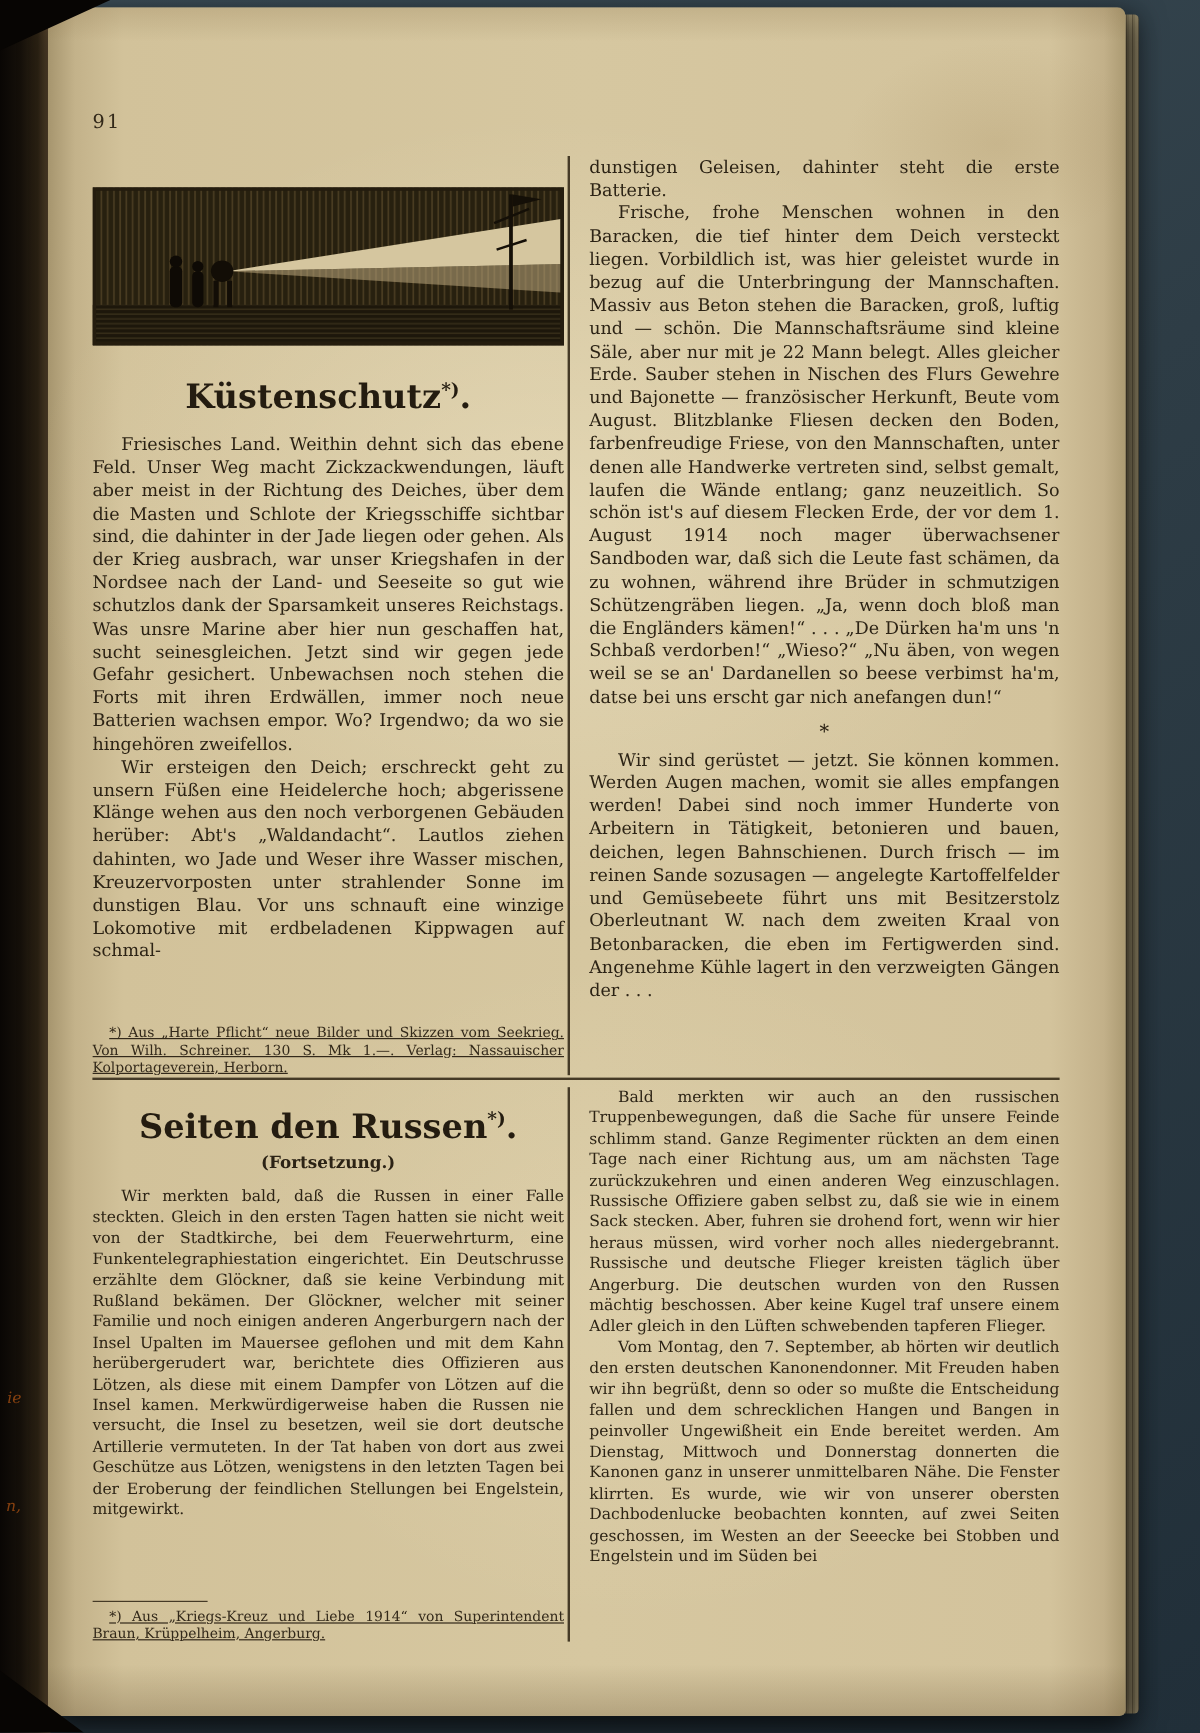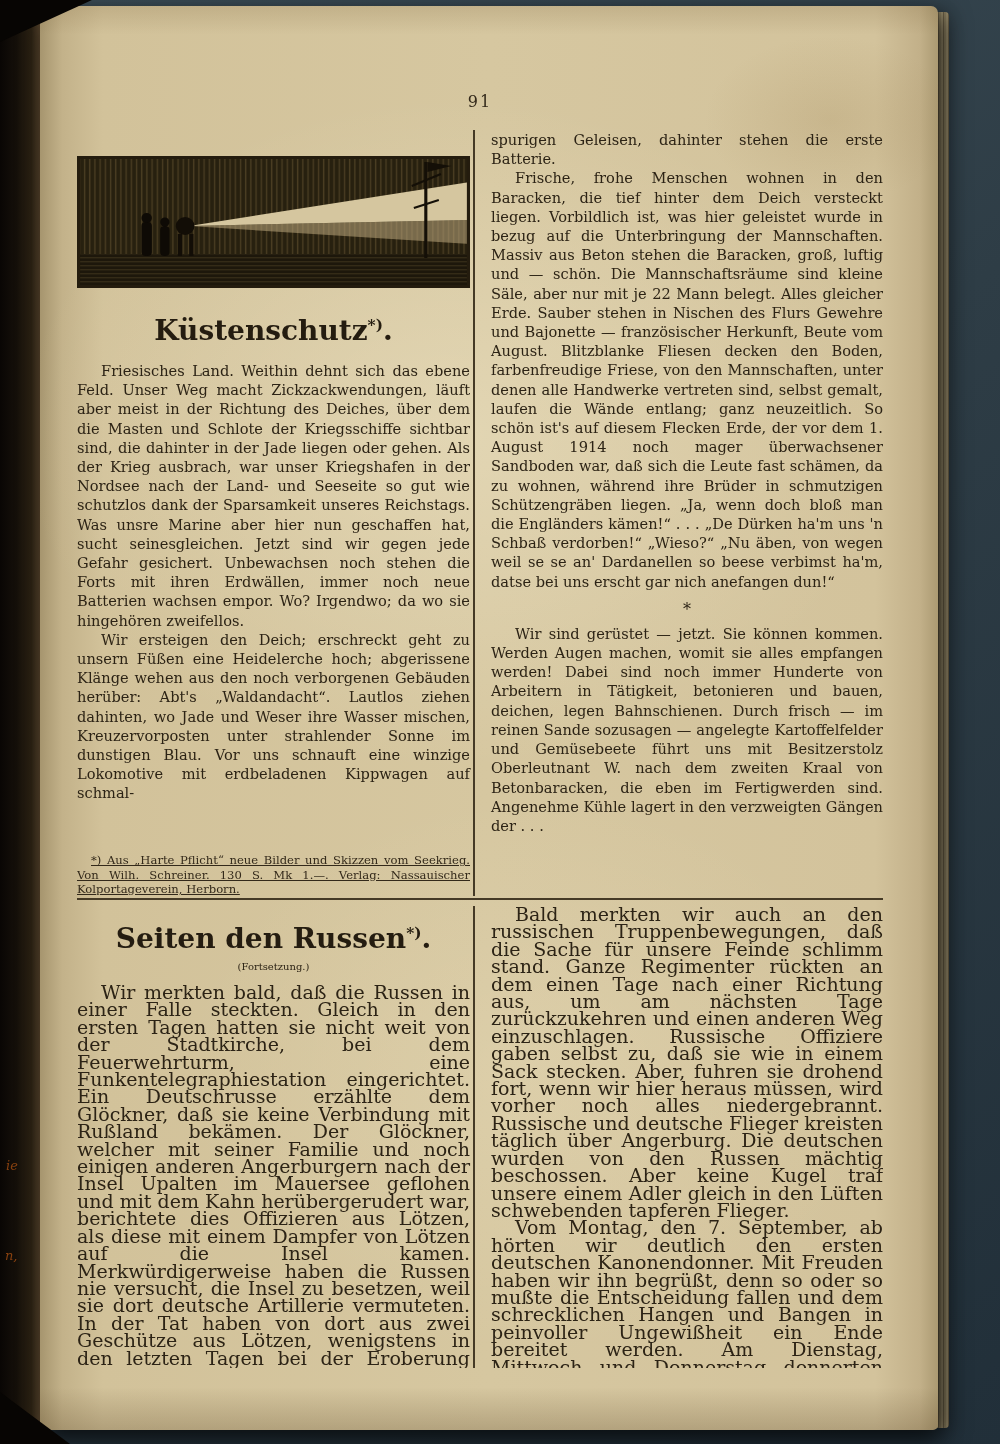--- a/index.html
+++ b/index.html
@@ -23,43 +23,43 @@
       radial-gradient(ellipse 180px 120px at 88% 8%, rgba(140,110,60,0.16), rgba(140,110,60,0) 70%),
       linear-gradient(90deg,#a6956e 0%, #c3b28a 2.5%, #d2c29a 7%, #d6c7a0 50%, #d3c39c 93%, #c2b089 98%, #ab9a72 100%);
     box-shadow:10px 6px 22px rgba(0,0,0,0.5), 0 14px 24px rgba(0,0,0,0.45);
   }
   .bleed { position:absolute; z-index:3; color:#f97316; opacity:.5; font-size:13px; font-style:italic; }
   .b1 { left:6px; top:1158px; } .b2 { left:5px; top:1248px; }
   .corner { position:absolute; z-index:4; background:#070503; }
   .corner-tl { left:0; top:0; width:92px; height:42px; clip-path:polygon(0 0,100% 0,0 100%); }
   .corner-bl { left:0; bottom:0; width:70px; height:52px; clip-path:polygon(0 0,0 100%,100% 100%); }
 
-  .pagenum { position:absolute; top:86px; left:37px; width:806px; text-align:center;
+  .pagenum { position:absolute; top:86px; left:37px; width:806px; 
     font-size:16px; letter-spacing:2px; color:#33291a; }
 
   .section { position:absolute; left:37px; width:806px; display:flex; align-items:stretch; }
   .section-top { top:124px; height:766px; }
   .section-bottom { top:900px; height:462px; }
   .mid-rule { position:absolute; top:892px; left:37px; width:806px; height:2px; background:#453a26; }
 
   .col { overflow:hidden; display:flex; flex-direction:column; }
   .col-left { width:396px; padding-right:3px; }
   .col-right { width:410px; padding-left:16px; border-left:2px solid #453a26; }
 
   p { margin:0; }
   .body-text { text-align:justify; color:#2c2315; hyphens:auto; overflow-wrap:break-word; }
   .section-top .body-text { font-size:14.6px; line-height:19.2px; }
-  .section-bottom .body-text { font-size:19px; line-height:17.4px; }
+  .section-bottom .body-text { font-size:13px; line-height:17.4px; }
   .indent { text-indent:24px; }
 
   .title { text-align:center; font-weight:700; color:#241c10; }
   .section-top .title { font-size:28px; margin:20px 0 14px; }
   .section-bottom .title { font-size:28px; margin:16px 0 4px; }
   .ref { font-size:55%; }
-  .subtitle { text-align:center; font-size:10px; color:#2c2315; margin:2px 0 12px; }
+  .subtitle { text-align:center; font-size:14px; color:#2c2315; margin:2px 0 12px;font-weight:bold; }
 
   .illustration { margin:26px 0 6px; width:100%; height:132px; }
   .illustration svg { display:block; width:100%; height:100%; }
 
   .star { text-align:center; font-size:16px; color:#2c2315; margin:9px 0 5px; }
 
   .footnote { margin-top:auto; font-size:11.6px; line-height:14.2px; color:#33291a;
     text-align:justify; padding-top:10px;text-decoration:underline; }
   .footnote .fn-text, .footnote.plain { text-indent:14px; }
   .footnote-rule { width:96px; height:1px; background:#453a26; margin-bottom:5px; }
@@ -109,36 +109,37 @@
           <polygon points="337,6 360,10 337,16" fill="#140f07"></polygon>
           <rect x="1.5" y="1.5" width="375" height="129" fill="none" stroke="#241c0e" stroke-width="3"></rect>
         </svg>
       </figure>
       <h1 class="title"><span>Küstenschutz</span><sup class="ref">*)</sup><span>.</span></h1>
       <p class="body-text indent">Friesisches Land. Weithin dehnt sich das ebene Feld. Unser Weg macht Zickzackwendungen, läuft aber meist in der Richtung des Deiches, über dem die Masten und Schlote der Kriegsschiffe sichtbar sind, die dahinter in der Jade liegen oder gehen. Als der Krieg ausbrach, war unser Kriegshafen in der Nordsee nach der Land- und Seeseite so gut wie schutzlos dank der Sparsamkeit unseres Reichstags. Was unsre Marine aber hier nun geschaffen hat, sucht seinesgleichen. Jetzt sind wir gegen jede Gefahr gesichert. Unbewachsen noch stehen die Forts mit ihren Erdwällen, immer noch neue Batterien wachsen empor. Wo? Irgendwo; da wo sie hingehören zweifellos.</p>
       <p class="body-text indent">Wir ersteigen den Deich; erschreckt geht zu unsern Füßen eine Heidelerche hoch; abgerissene Klänge wehen aus den noch verborgenen Gebäuden herüber: Abt's „Waldandacht“. Lautlos ziehen dahinten, wo Jade und Weser ihre Wasser mischen, Kreuzervorposten unter strahlender Sonne im dunstigen Blau. Vor uns schnauft eine winzige Lokomotive mit erdbeladenen Kippwagen auf schmal-</p>
       <div class="footnote plain">*) Aus „Harte Pflicht“ neue Bilder und Skizzen vom Seekrieg. Von Wilh. Schreiner. 130 S. Mk 1.—. Verlag: Nassauischer Kolportageverein, Herborn.</div>
     </div>
     <div class="col col-right">
-      <p class="body-text">spurigen Geleisen, dahinter stehen die erste Batterie.</p>
+      <p class="body-text">dunstigen Geleisen, dahinter steht die erste Batterie.</p>
       <p class="body-text indent">Frische, frohe Menschen wohnen in den Baracken, die tief hinter dem Deich versteckt liegen. Vorbildlich ist, was hier geleistet wurde in bezug auf die Unterbringung der Mannschaften. Massiv aus Beton stehen die Baracken, groß, luftig und — schön. Die Mannschaftsräume sind kleine Säle, aber nur mit je 22 Mann belegt. Alles gleicher Erde. Sauber stehen in Nischen des Flurs Gewehre und Bajonette — französischer Herkunft, Beute vom August. Blitzblanke Fliesen decken den Boden, farbenfreudige Friese, von den Mannschaften, unter denen alle Handwerke vertreten sind, selbst gemalt, laufen die Wände entlang; ganz neuzeitlich. So schön ist's auf diesem Flecken Erde, der vor dem 1. August 1914 noch mager überwachsener Sandboden war, daß sich die Leute fast schämen, da zu wohnen, während ihre Brüder in schmutzigen Schützengräben liegen. „Ja, wenn doch bloß man die Engländers kämen!“ . . . „De Dürken ha'm uns 'n Schbaß verdorben!“ „Wieso?“ „Nu äben, von wegen weil se se an' Dardanellen so beese verbimst ha'm, datse bei uns erscht gar nich anefangen dun!“</p>
       <div class="star">*</div>
       <p class="body-text indent">Wir sind gerüstet — jetzt. Sie können kommen. Werden Augen machen, womit sie alles empfangen werden! Dabei sind noch immer Hunderte von Arbeitern in Tätigkeit, betonieren und bauen, deichen, legen Bahnschienen. Durch frisch — im reinen Sande sozusagen — angelegte Kartoffelfelder und Gemüsebeete führt uns mit Besitzerstolz Oberleutnant W. nach dem zweiten Kraal von Betonbaracken, die eben im Fertigwerden sind. Angenehme Kühle lagert in den verzweigten Gängen der . . .</p>
     </div>
   </div>
 
   <div class="mid-rule"></div>
 
   <div class="section section-bottom">
     <div class="col col-left">
       <h2 class="title"><span>Seiten den Russen</span><sup class="ref">*)</sup><span>.</span></h2>
       <div class="subtitle">(Fortsetzung.)</div>
       <p class="body-text indent">Wir merkten bald, daß die Russen in einer Falle steckten. Gleich in den ersten Tagen hatten sie nicht weit von der Stadtkirche, bei dem Feuerwehrturm, eine Funkentelegraphiestation eingerichtet. Ein Deutschrusse erzählte dem Glöckner, daß sie keine Verbindung mit Rußland bekämen. Der Glöckner, welcher mit seiner Familie und noch einigen anderen Angerburgern nach der Insel Upalten im Mauersee geflohen und mit dem Kahn herübergerudert war, berichtete dies Offizieren aus Lötzen, als diese mit einem Dampfer von Lötzen auf die Insel kamen. Merkwürdigerweise haben die Russen nie versucht, die Insel zu besetzen, weil sie dort deutsche Artillerie vermuteten. In der Tat haben von dort aus zwei Geschütze aus Lötzen, wenigstens in den letzten Tagen bei der Eroberung der feindlichen Stellungen bei Engelstein, mitgewirkt.</p>
       <div class="footnote">
         <div class="footnote-rule"></div>
+        <div class="fn-text">*) Aus „Kriegs-Kreuz und Liebe 1914“ von Superintendent Braun, Krüppelheim, Angerburg.</div>
       </div>
     </div>
     <div class="col col-right">
       <p class="body-text indent">Bald merkten wir auch an den russischen Truppenbewegungen, daß die Sache für unsere Feinde schlimm stand. Ganze Regimenter rückten an dem einen Tage nach einer Richtung aus, um am nächsten Tage zurückzukehren und einen anderen Weg einzuschlagen. Russische Offiziere gaben selbst zu, daß sie wie in einem Sack stecken. Aber, fuhren sie drohend fort, wenn wir hier heraus müssen, wird vorher noch alles niedergebrannt. Russische und deutsche Flieger kreisten täglich über Angerburg. Die deutschen wurden von den Russen mächtig beschossen. Aber keine Kugel traf unsere einem Adler gleich in den Lüften schwebenden tapferen Flieger.</p>
       <p class="body-text indent">Vom Montag, den 7. September, ab hörten wir deutlich den ersten deutschen Kanonendonner. Mit Freuden haben wir ihn begrüßt, denn so oder so mußte die Entscheidung fallen und dem schrecklichen Hangen und Bangen in peinvoller Ungewißheit ein Ende bereitet werden. Am Dienstag, Mittwoch und Donnerstag donnerten die Kanonen ganz in unserer unmittelbaren Nähe. Die Fenster klirrten. Es wurde, wie wir von unserer obersten Dachbodenlucke beobachten konnten, auf zwei Seiten geschossen, im Westen an der Seeecke bei Stobben und Engelstein und im Süden bei</p>
     </div>
   </div>
 
 </div>
 

